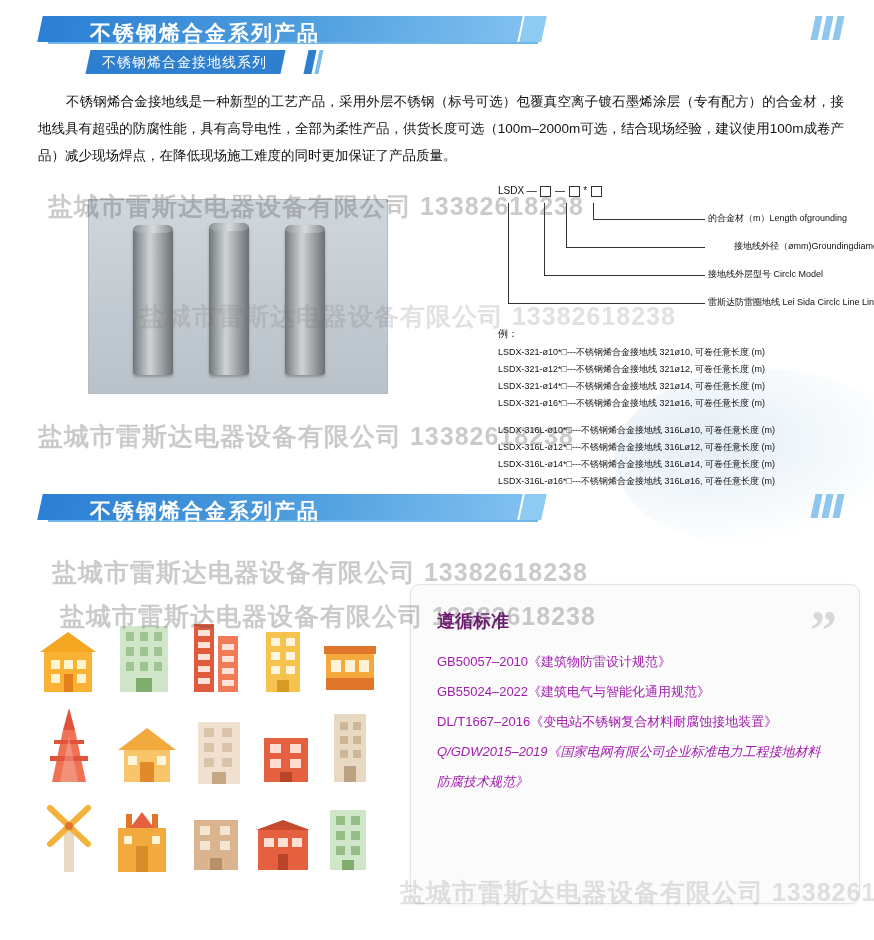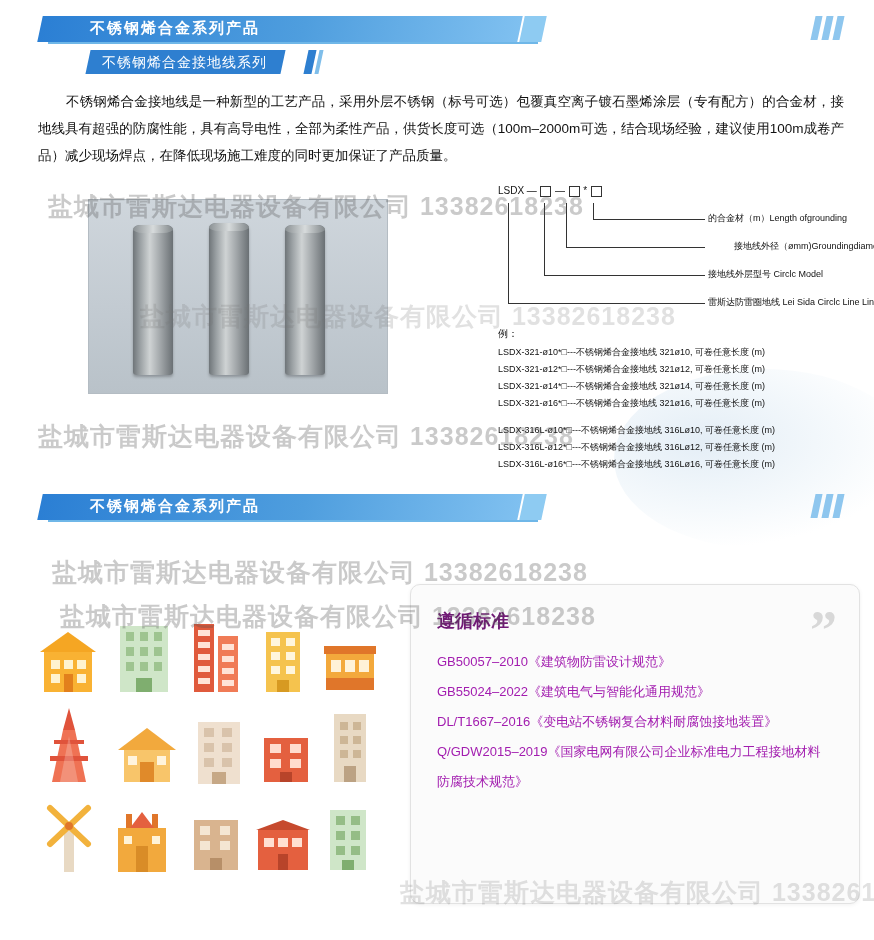--- a/index.html
+++ b/index.html
@@ -43,21 +43,21 @@
     left: 38px;
     top: 42px;
     width: 490px;
     height: 2px;
     background: #6fb7e8;
   }
   .sh-title {
     position: absolute;
     left: 80px;
     top: 19px;
-    font-size: 15px;
+    font-size: 21px;
     font-weight: bold;
     color: #ffffff;
     letter-spacing: 2px;
     white-space: nowrap;
   }
   .sh-stripes {
     position: absolute;
     right: 22px;
     top: 16px;
     display: flex;
@@ -218,21 +218,21 @@
     font-weight: bold;
     color: #701a75;
     margin-bottom: 14px;
   }
   .std-item {
     font-size: 13px;
     color: #a21caf;
     line-height: 30px;
     white-space: nowrap;
   }
-  .std-item.wrap { white-space: normal; line-height: 30px; }
+  .std-item.wrap { white-space: normal; line-height: 30px; font-style: italic; }
   .quote-mark {
     position: absolute;
     right: 22px;
     top: 18px;
     font-size: 54px;
     color: #d8d8d8;
     font-family: "Liberation Serif", serif;
     line-height: 1;
     font-weight: bold;
   }
@@ -334,20 +334,21 @@
 
   <div class="examples">
     <div class="ex-label">例：</div>
     <div>LSDX-321-ø10*□---不锈钢烯合金接地线 321ø10, 可卷任意长度 (m)</div>
     <div>LSDX-321-ø12*□---不锈钢烯合金接地线 321ø12, 可卷任意长度 (m)</div>
     <div>LSDX-321-ø14*□---不锈钢烯合金接地线 321ø14, 可卷任意长度 (m)</div>
     <div>LSDX-321-ø16*□---不锈钢烯合金接地线 321ø16, 可卷任意长度 (m)</div>
     <div class="gap"></div>
     <div>LSDX-316L-ø10*□---不锈钢烯合金接地线 316Lø10, 可卷任意长度 (m)</div>
     <div>LSDX-316L-ø12*□---不锈钢烯合金接地线 316Lø12, 可卷任意长度 (m)</div>
+    <div>LSDX-316L-ø14*□---不锈钢烯合金接地线 316Lø14, 可卷任意长度 (m)</div>
     <div>LSDX-316L-ø16*□---不锈钢烯合金接地线 316Lø16, 可卷任意长度 (m)</div>
   </div>
 </div>
 
 <div class="section-header" style="margin-top:4px;">
   <div class="sh-bar"></div>
   <div class="sh-bar2"></div>
   <div class="sh-underline"></div>
   <div class="sh-title">不锈钢烯合金系列产品</div>
   <div class="sh-stripes">

